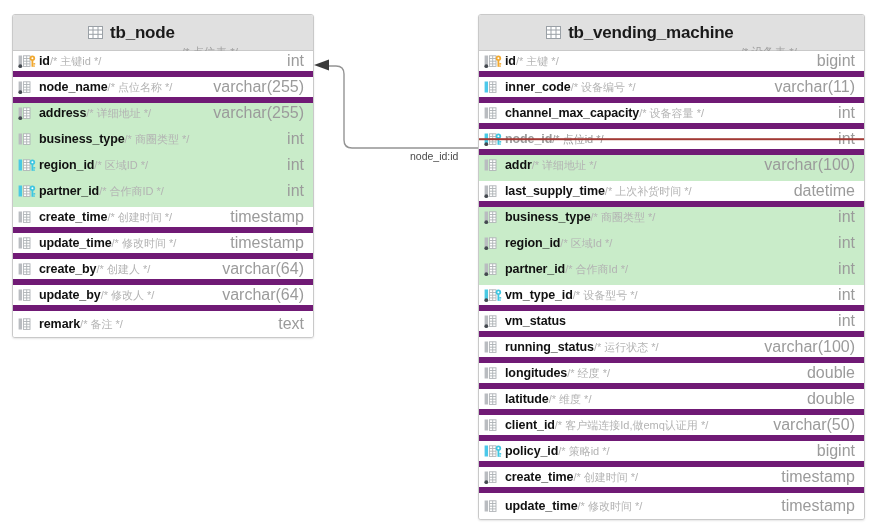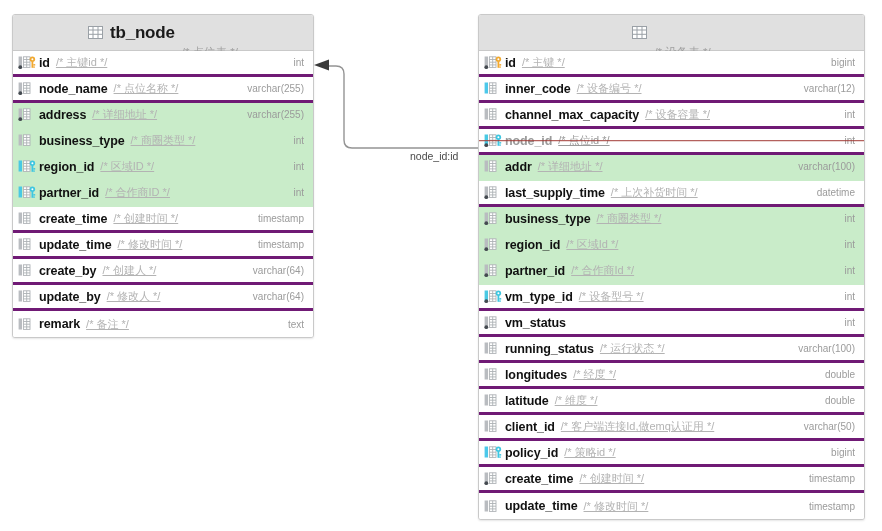--- a/index.html
+++ b/index.html
@@ -42,37 +42,37 @@
 
   
   .rows{display:block;}
   .row{
     height:26px;
     display:flex;align-items:center;
     padding:0 9px 0 5px;
     box-sizing:border-box;
     position:relative;
     background:#ffffff;
-    border-bottom:3px solid #701a75;
+    border-bottom:6px solid #701a75;
   }
   .row:last-child{border-bottom:none;align-items:center;}
   .row.hl{background:#c9ecc9;border-bottom-color:#c9ecc9;}
   .row.hl + .row.hl{border-top:none;}
 
   .row-icon{width:18px;height:15px;flex:0 0 auto;margin-right:3px;display:block;}
 
   .col-name{
     font-size:12.5px;font-weight:bold;color:#111111;
     white-space:nowrap;letter-spacing:-.1px;
   }
   .col-comment{
-    font-size:11px;color:#b3b3b3;white-space:nowrap;margin-left:6px;text-decoration:underline;
+    font-size:11px;color:#b3b3b3;white-space:nowrap;margin-left:0;
   }
   .col-type{
-    font-size:10px;color:#9b9b9b;white-space:nowrap;margin-left:auto;padding-left:10px;
+    font-size:16px;color:#9b9b9b;white-space:nowrap;margin-left:auto;padding-left:10px;
   }
   .row.struck .col-name,
   .row.struck .col-comment,
   .row.struck .col-type{color:#9a9a9a;}
   .strike{
     position:absolute;left:0;right:-0px;top:50%;height:1.6px;
     background:#a23a35;transform:translateY(-50%);
     pointer-events:none;
   }
 
@@ -274,20 +274,21 @@
 
   <div class="entity" id="entity-1" style="left:478px;top:14px;width:387px;">
     <div class="entity-header">
       <svg class="tbl-icon" viewBox="0 0 15 13">
         <rect x="0.5" y="0.5" width="14" height="12" fill="#ffffff" stroke="#9aa0a6"></rect>
         <line x1="0.5" y1="4" x2="14.5" y2="4" stroke="#9aa0a6"></line>
         <line x1="0.5" y1="8.3" x2="14.5" y2="8.3" stroke="#9aa0a6"></line>
         <line x1="5" y1="0.5" x2="5" y2="12.5" stroke="#9aa0a6"></line>
         <line x1="10" y1="0.5" x2="10" y2="12.5" stroke="#9aa0a6"></line>
       </svg>
+      <span class="entity-title">tb_vending_machine</span>
       <span class="entity-title-comment">/* 设备表 */</span>
     </div>
     <div class="rows">
         <div class="row">
           <svg class="row-icon" viewBox="0 0 18 15">
             <rect x="0.6" y="1.5" width="3.4" height="11" fill="#b9bcc0"></rect>
             <circle cx="2.3" cy="12.2" r="1.9" fill="#444a50"></circle>
             <rect x="5.4" y="1.8" width="6.6" height="10.6" fill="#ffffff" stroke="#aeb2b6" stroke-width="0.9"></rect>
             <line x1="5.4" x2="12" y1="4.5" y2="4.5" stroke="#aeb2b6" stroke-width="0.9"></line>
             <line x1="5.4" x2="12" y1="7.2" y2="7.2" stroke="#aeb2b6" stroke-width="0.9"></line>
@@ -309,21 +310,21 @@
           <svg class="row-icon" viewBox="0 0 18 15">
             <rect x="0.6" y="1.5" width="3.4" height="11" fill="#4cc8ea"></rect>
             <rect x="5.4" y="1.8" width="6.6" height="10.6" fill="#ffffff" stroke="#aeb2b6" stroke-width="0.9"></rect>
             <line x1="5.4" x2="12" y1="4.5" y2="4.5" stroke="#aeb2b6" stroke-width="0.9"></line>
             <line x1="5.4" x2="12" y1="7.2" y2="7.2" stroke="#aeb2b6" stroke-width="0.9"></line>
             <line x1="5.4" x2="12" y1="9.9" y2="9.9" stroke="#aeb2b6" stroke-width="0.9"></line>
             <line x1="8.7" x2="8.7" y1="1.8" y2="12.4" stroke="#aeb2b6" stroke-width="0.9"></line>
           </svg>
           <span class="col-name">inner_code</span>
           <span class="col-comment">/* 设备编号 */</span>
-          <span class="col-type">varchar(12)</span>
+          <span class="col-type">varchar(11)</span>
         </div>
         <div class="row">
           <svg class="row-icon" viewBox="0 0 18 15">
             <rect x="0.6" y="1.5" width="3.4" height="11" fill="#b9bcc0"></rect>
             <rect x="5.4" y="1.8" width="6.6" height="10.6" fill="#ffffff" stroke="#aeb2b6" stroke-width="0.9"></rect>
             <line x1="5.4" x2="12" y1="4.5" y2="4.5" stroke="#aeb2b6" stroke-width="0.9"></line>
             <line x1="5.4" x2="12" y1="7.2" y2="7.2" stroke="#aeb2b6" stroke-width="0.9"></line>
             <line x1="5.4" x2="12" y1="9.9" y2="9.9" stroke="#aeb2b6" stroke-width="0.9"></line>
             <line x1="8.7" x2="8.7" y1="1.8" y2="12.4" stroke="#aeb2b6" stroke-width="0.9"></line>
           </svg>

